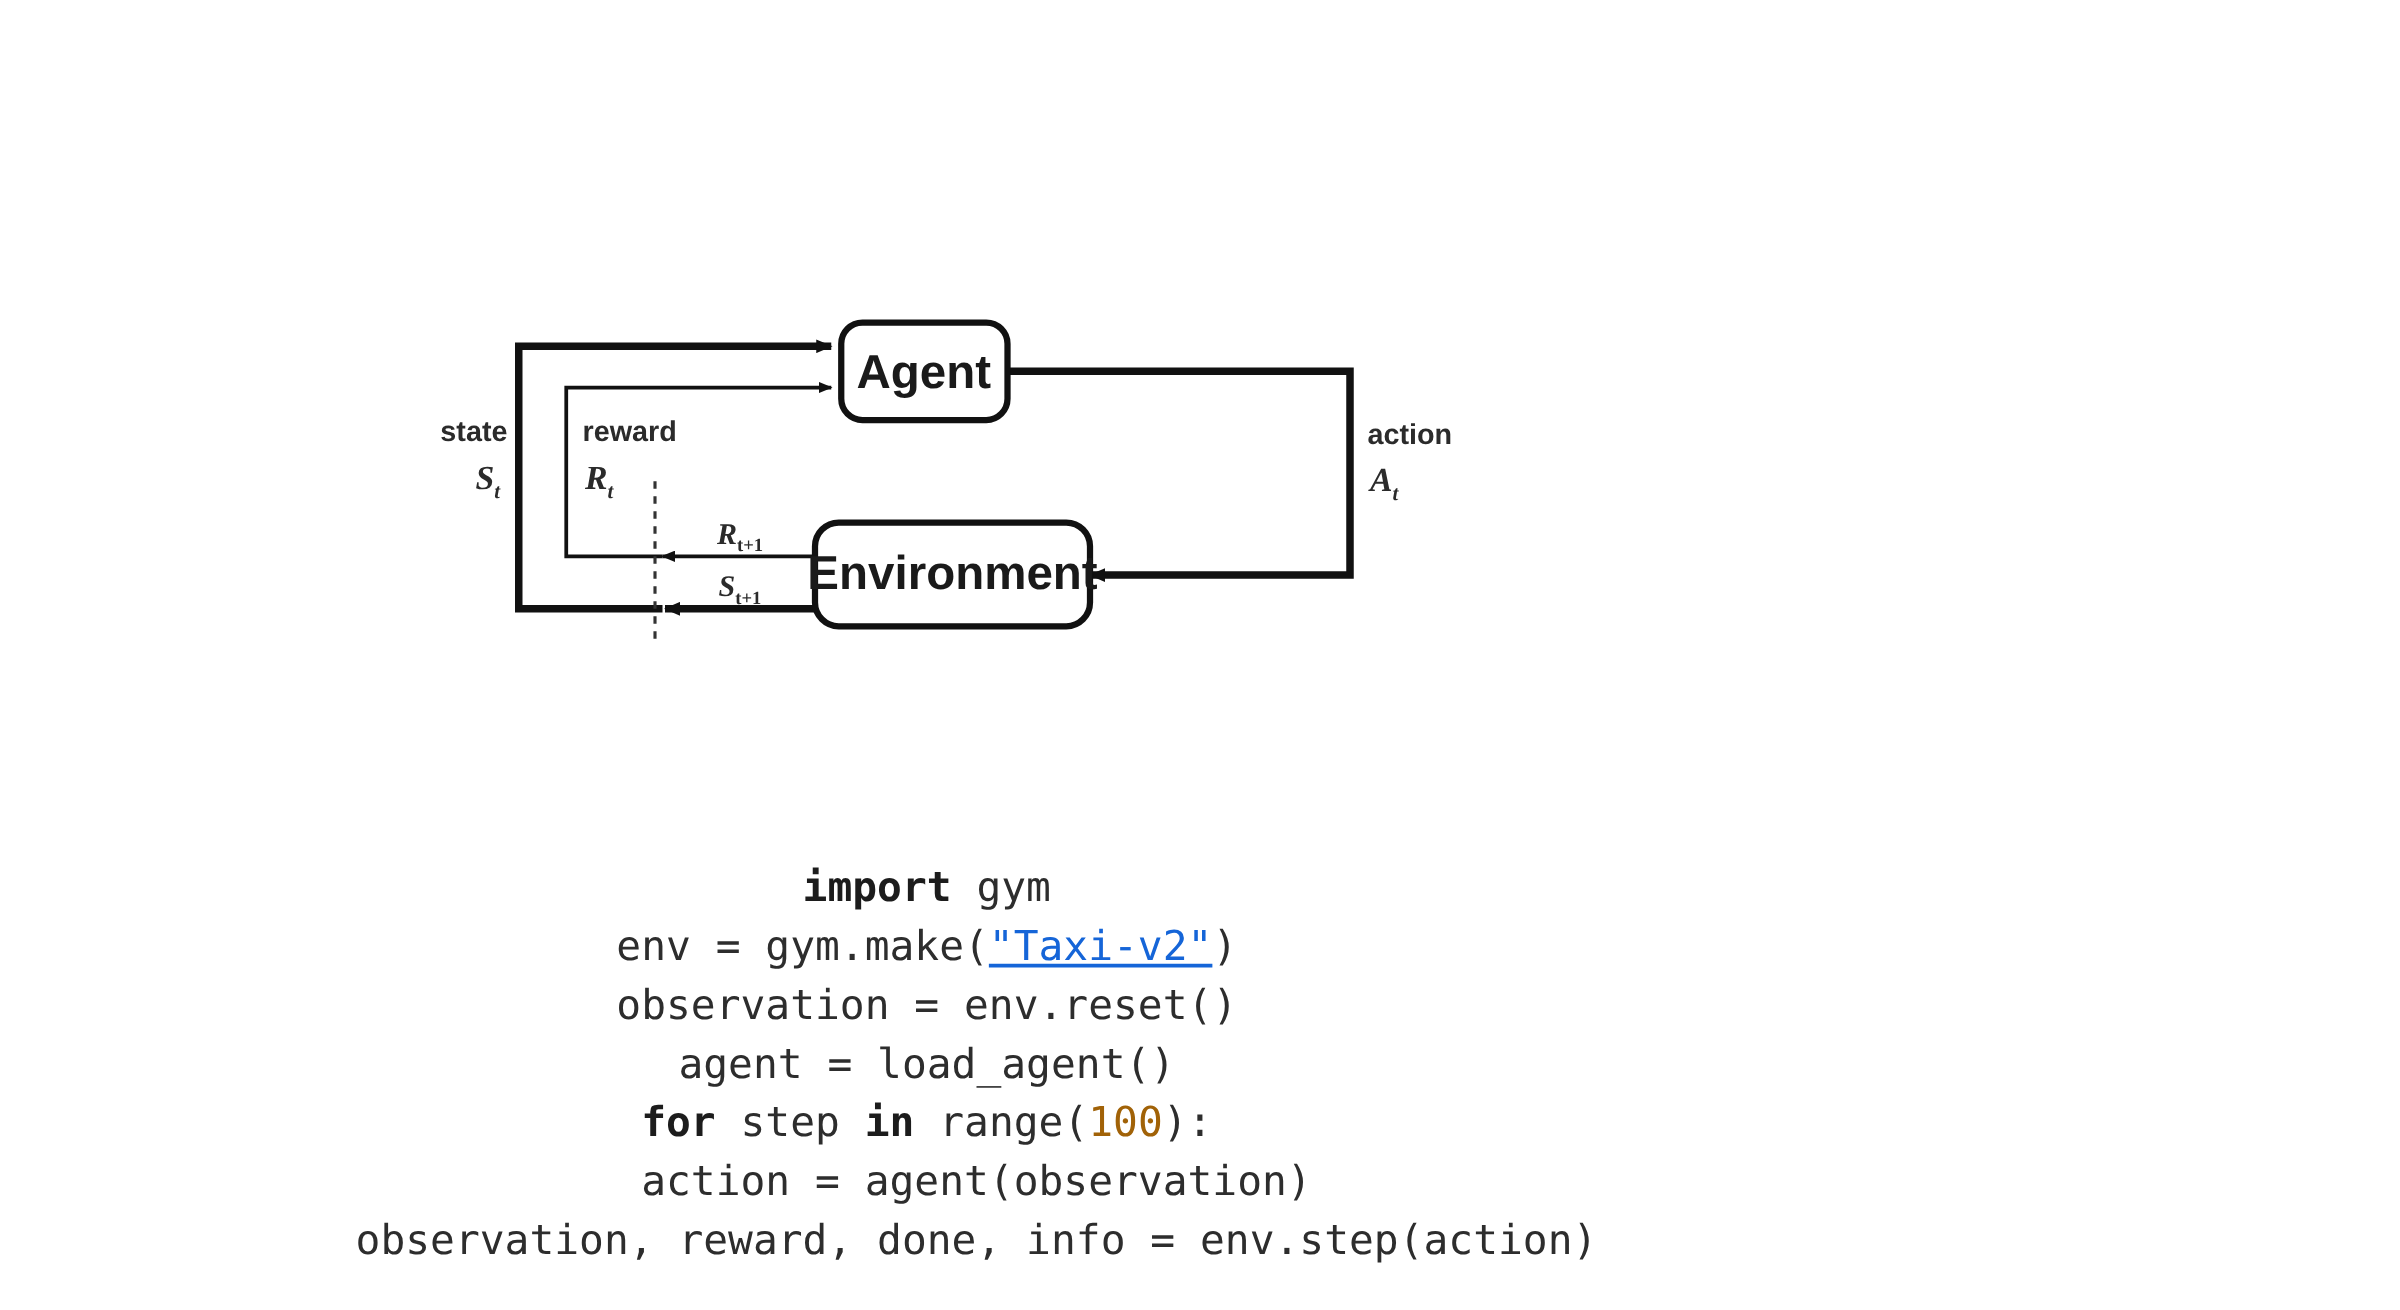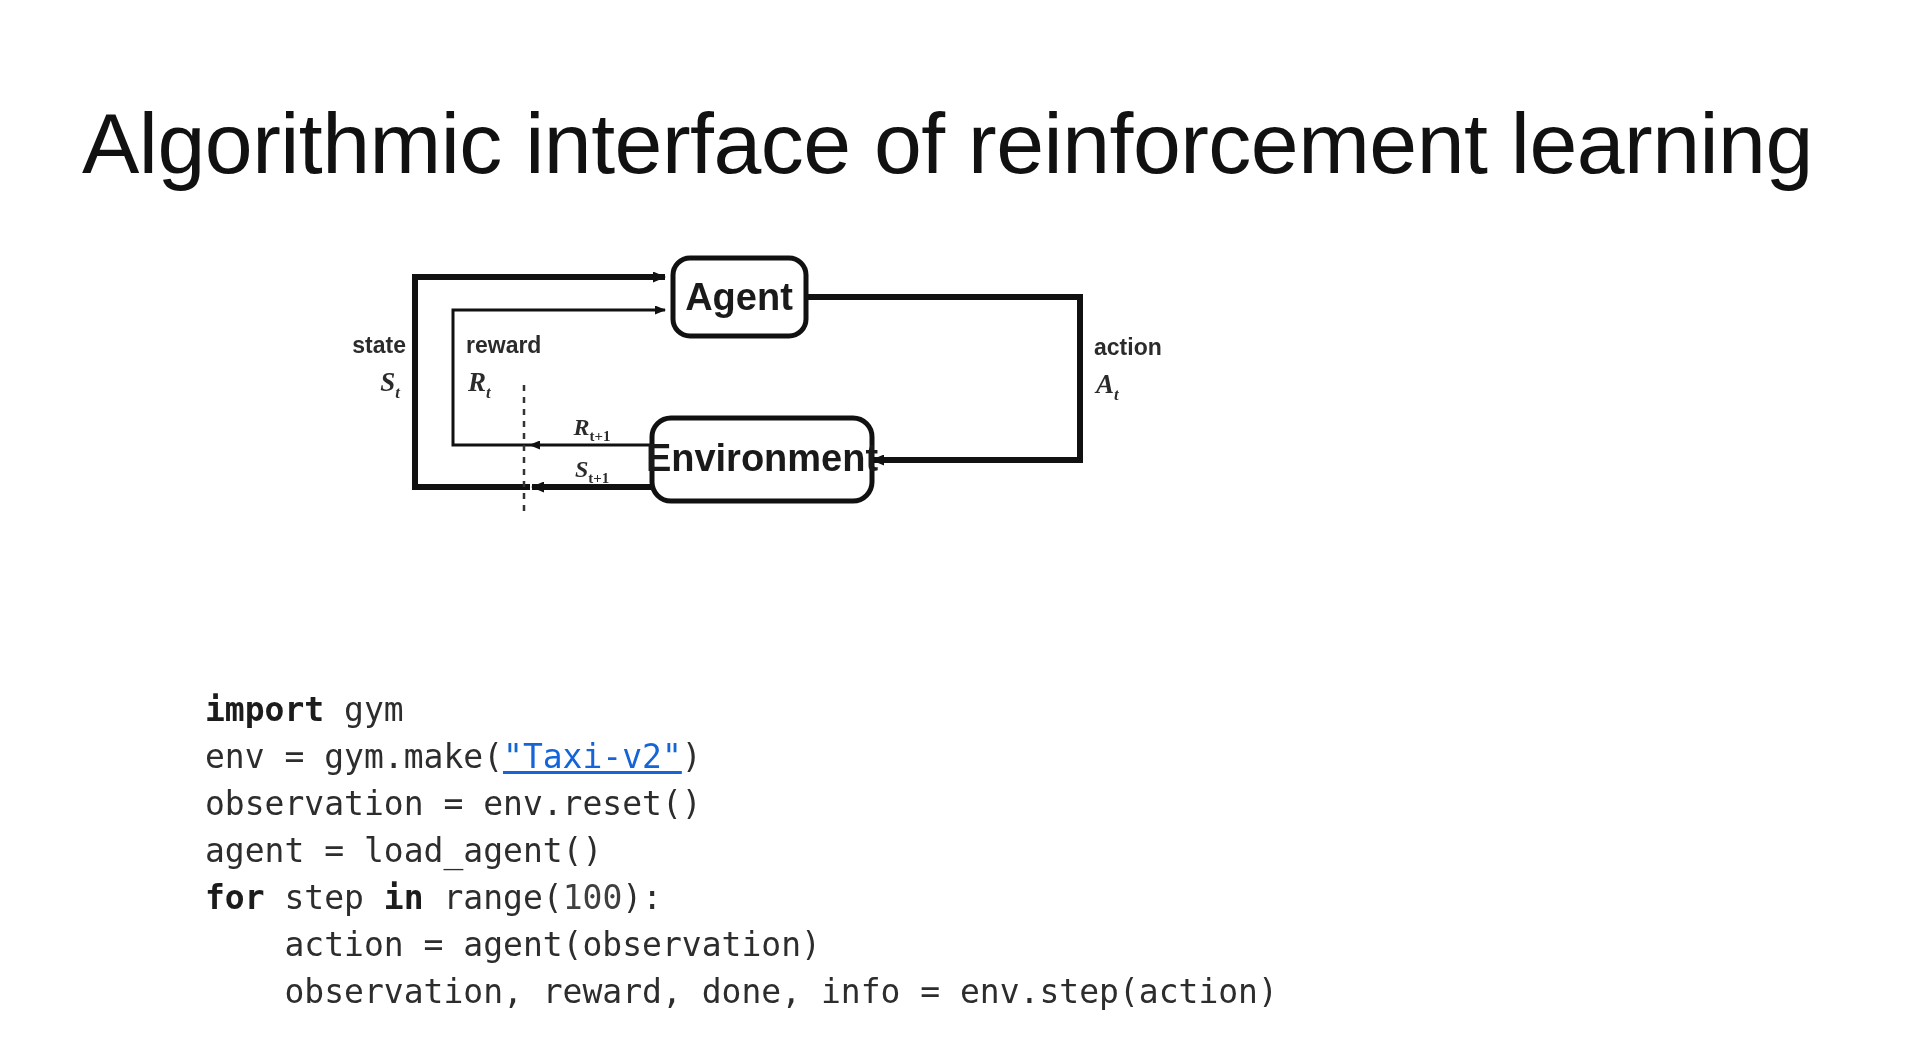--- a/index.html
+++ b/index.html
@@ -87,37 +87,37 @@
   .code-block {
     position: absolute;
     left: 205px;
     top: 686px;
     font-family: "DejaVu Sans Mono", "Liberation Mono", monospace;
     font-size: 33px;
     line-height: 47px;
     color: #2d2d2d;
     white-space: pre;
     letter-spacing: 0px;
+    text-align: center;
   }
   .code-line { display: block; height: 47px; }
   .kw { font-weight: bold; color: #1c1c1c; }
-  .num { color: #404040; }
+  .num { color: #a16207; }
   .link {
     color: #1565d8;
     text-decoration: underline;
     text-underline-offset: 3px;
     cursor: pointer;
   }
 </style>
 </head>
 <body>
 
 <div class="slide">
 
-  <h1 class="slide-title">Algorithmic interface of reinforcement learning</h1>
 
   <div class="diagram">
     <svg viewBox="0 0 820 290" xmlns="http://www.w3.org/2000/svg">
       <defs>
         <marker id="ah-thick" markerWidth="13" markerHeight="11" refX="12" refY="5.5" orient="auto" markerUnits="userSpaceOnUse">
           <path d="M0,0 L13,5.5 L0,11 z" fill="#111111"></path>
         </marker>
         <marker id="ah-thin" markerWidth="11" markerHeight="9" refX="10" refY="4.5" orient="auto" markerUnits="userSpaceOnUse">
           <path d="M0,0 L11,4.5 L0,9 z" fill="#111111"></path>
         </marker>

